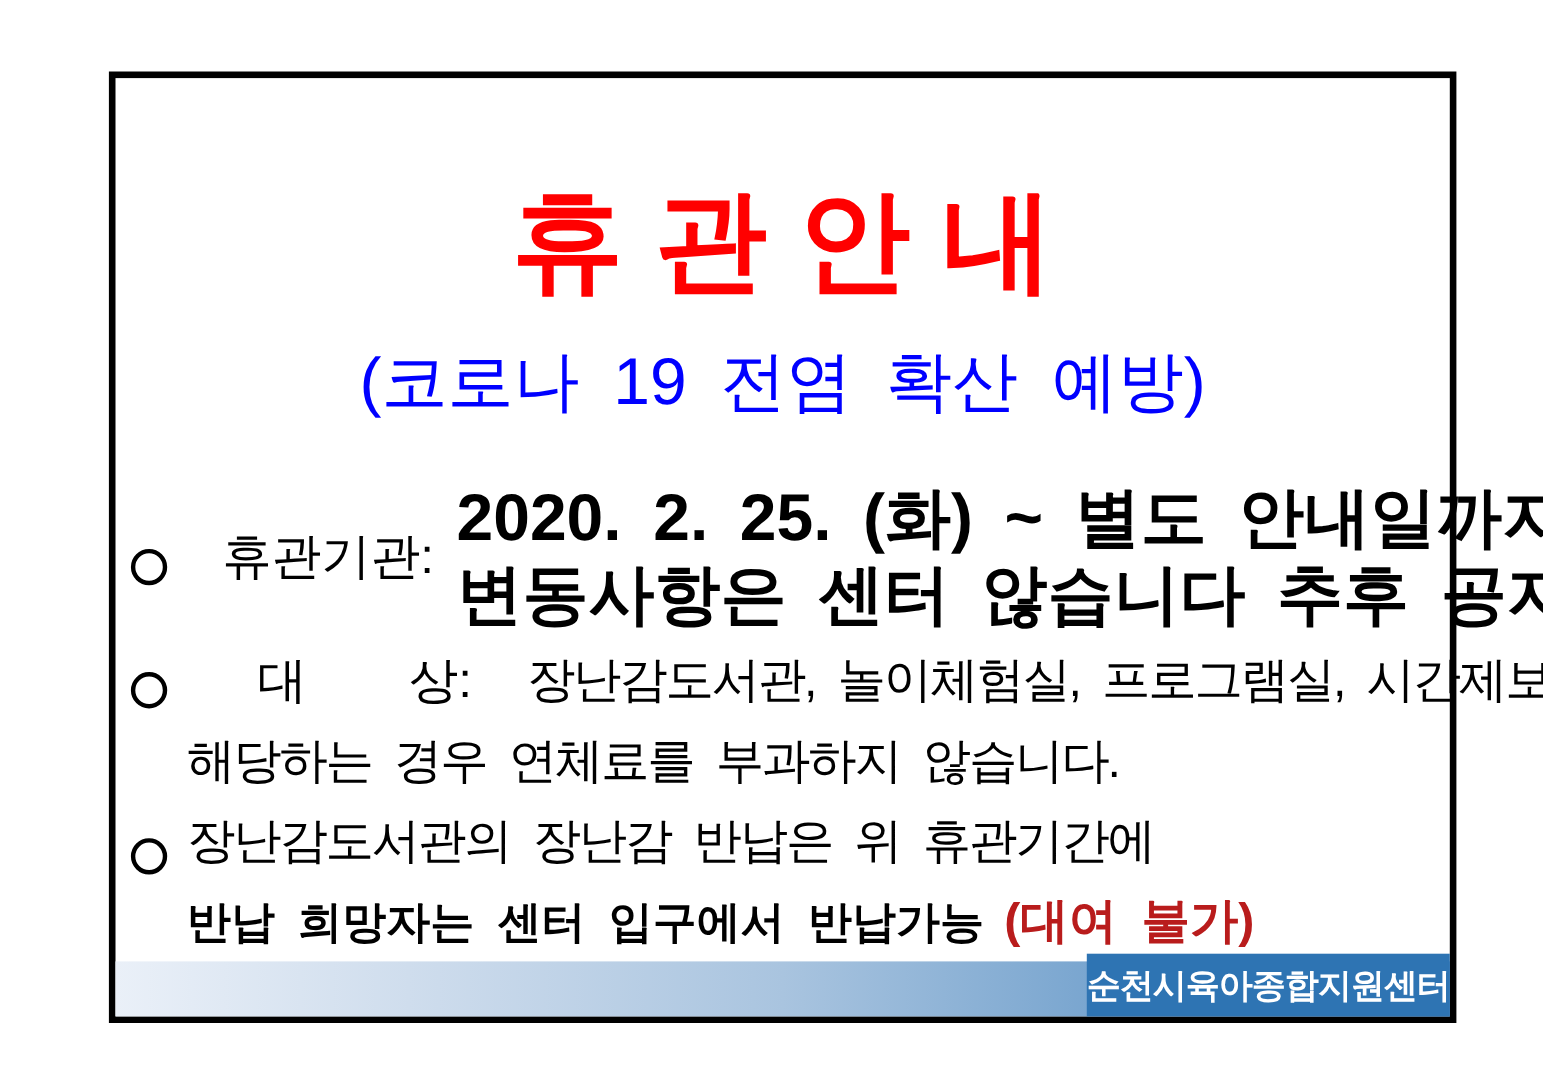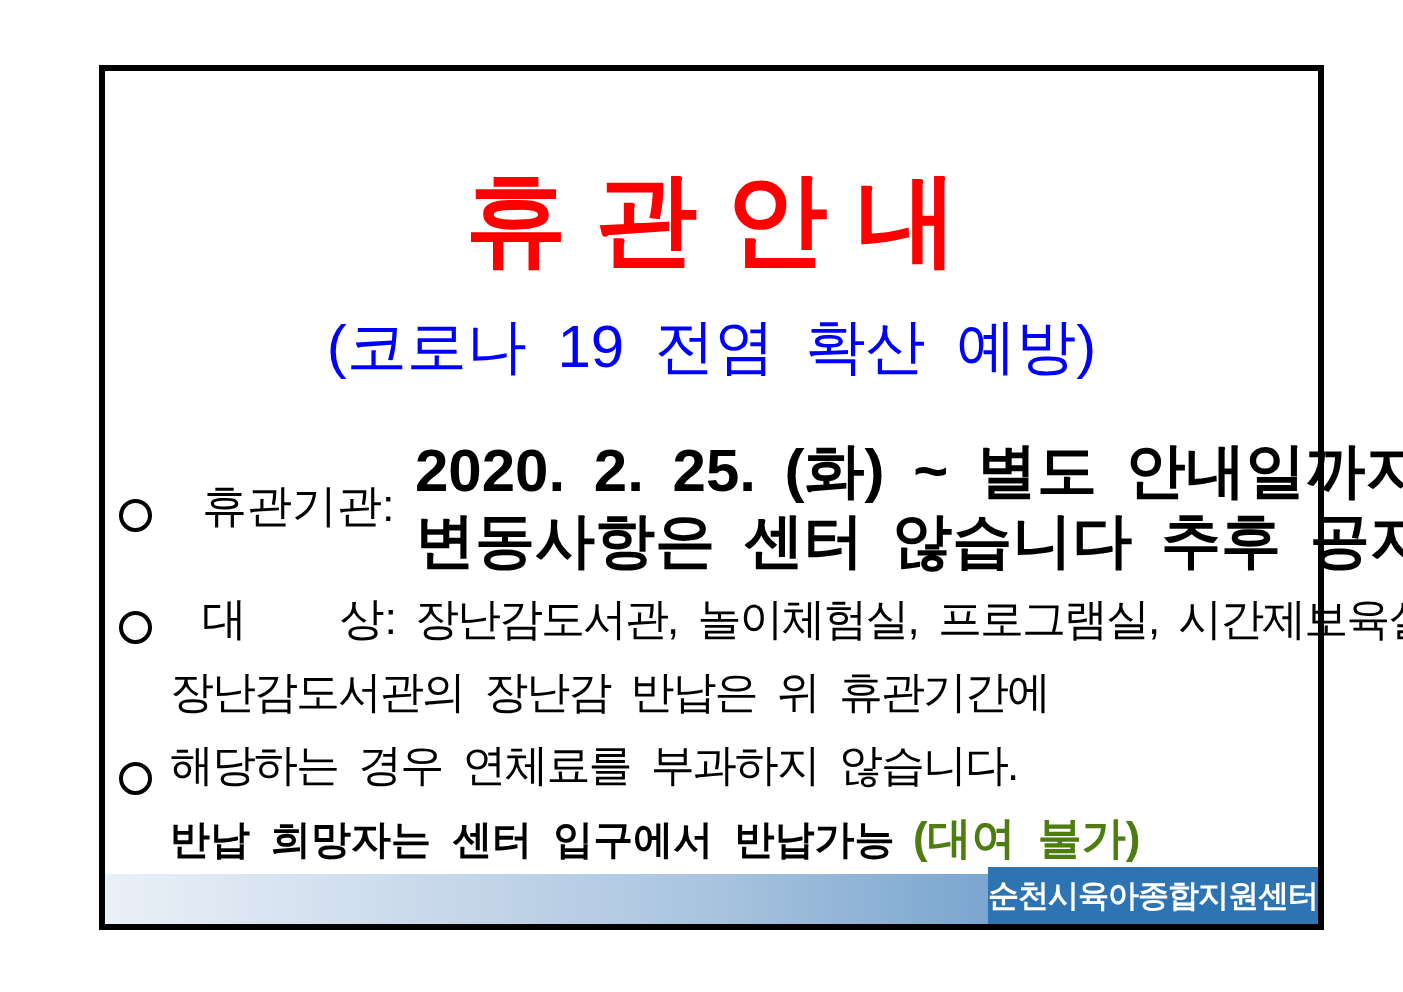--- a/index.html
+++ b/index.html
@@ -92,36 +92,36 @@
     white-space: nowrap;
   }
   .line-thin {
     font-size: 44px;
     font-weight: normal;
     line-height: 73px;
     letter-spacing: -2px;
     word-spacing: 10px;
     white-space: nowrap;
   }
-  .row2 { margin-top: 6px; }
+  .row2 { margin-top: 6px; gap: 32px; }
   .note-line {
     line-height: 73px;
     white-space: nowrap;
   }
   .note-text {
     font-size: 40px;
     font-weight: bold;
     word-spacing: 10px;
     color: #000000;
   }
   .note-highlight {
     font-size: 44px;
     font-weight: bold;
     word-spacing: 10px;
-    color: #4d7c0f;
+    color: #b91c1c;
     margin-left: 14px;
   }
   .footer-bar {
     position: absolute;
     left: 0;
     right: 0;
     bottom: 0;
     height: 50px;
     background: linear-gradient(90deg,
       #eaf0f8 0%,
@@ -175,22 +175,22 @@
         <span class="marker"></span>
         <span class="row-label">대 상:</span>
         <div class="content">
           <div class="line-thin">장난감도서관, 놀이체험실, 프로그램실, 시간제보육실</div>
         </div>
       </div>
 
       <div class="row">
         <span class="marker"></span>
         <div class="content">
+          <div class="line-thin">해당하는 경우 연체료를 부과하지 않습니다.</div>
           <div class="line-thin">장난감도서관의 장난감 반납은 위 휴관기간에</div>
-          <div class="line-thin">해당하는 경우 연체료를 부과하지 않습니다.</div>
           <div class="note-line">
             <span class="note-text">반납 희망자는 센터 입구에서 반납가능</span>
             <span class="note-highlight">(대여 불가)</span>
           </div>
         </div>
       </div>
 
     </div>
 
     <div class="footer-bar"></div>

